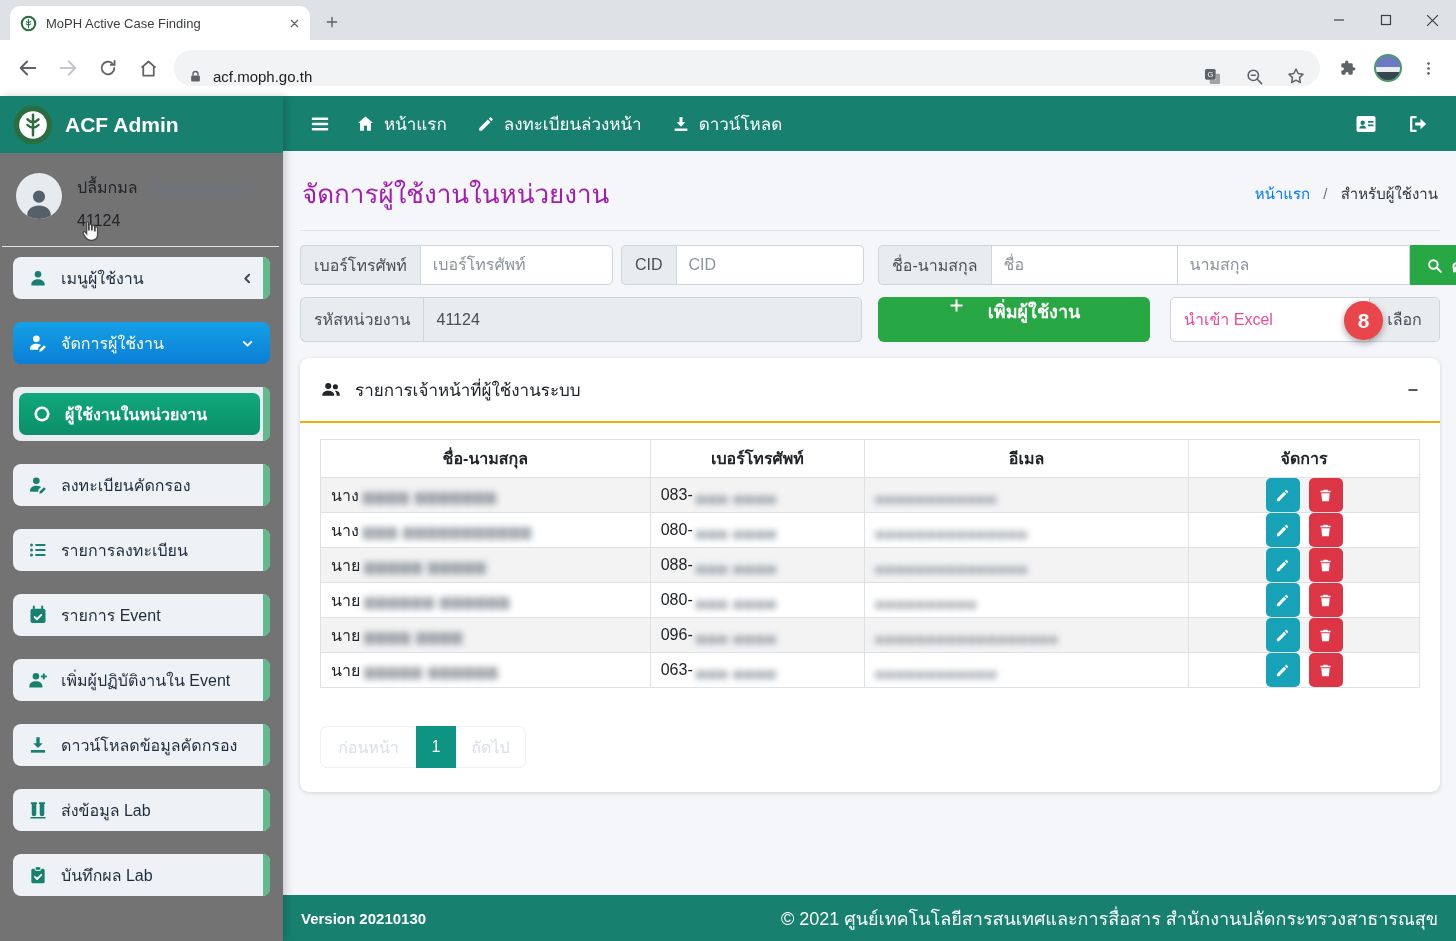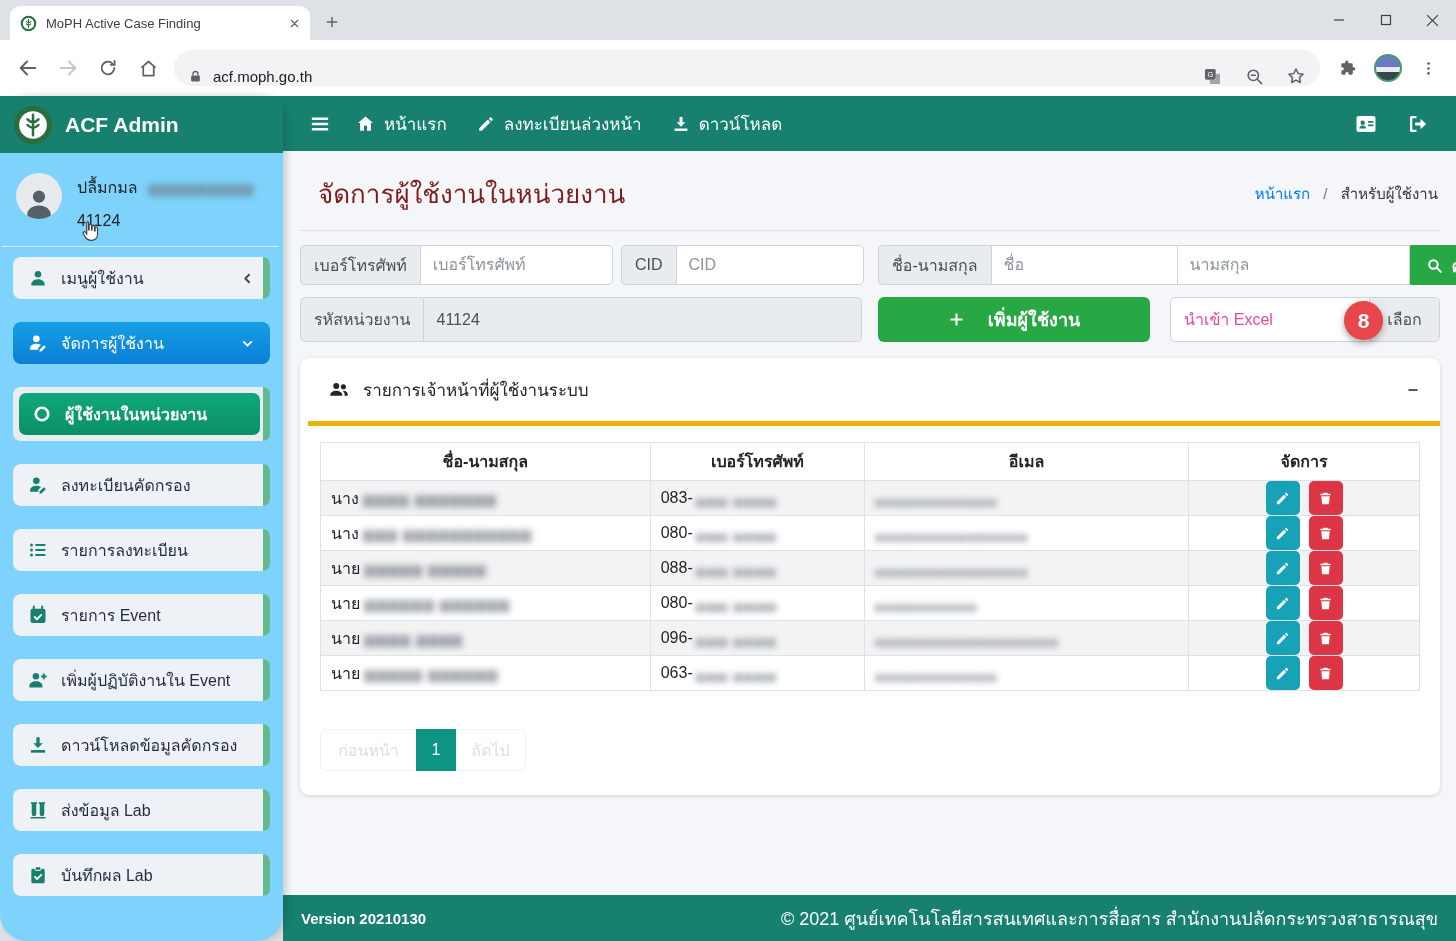--- a/index.html
+++ b/index.html
@@ -19,21 +19,21 @@
   .win-btn{width:47px;height:40px;display:flex;align-items:center;justify-content:center;color:#3c4043;}
   .toolbar{height:56px;background:#fff;display:flex;align-items:center;padding:0 8px;}
   .tb-btn{width:40px;height:40px;border-radius:50%;display:flex;align-items:center;justify-content:center;color:#5f6368;flex:0 0 40px;}
   .tb-btn.disabled{color:#c3c7cc;}
   .addressbar{flex:1;height:36px;background:#f1f3f4;border-radius:18px;display:flex;align-items:center;padding:16px 8px 0 14px;gap:10px;margin:0 8px 0 6px;}
   .url{font-size:15px;color:#202124;flex:1;}
   .addr-ic{width:32px;height:32px;border-radius:50%;display:flex;align-items:center;justify-content:center;color:#5f6368;}
   .avatar-browser{width:28px;height:28px;border-radius:50%;background:linear-gradient(180deg,#6b79c7 0 46%,#e8ecef 46% 68%,#37474f 68% 100%);border:2px solid #4a9b6e;flex:0 0 28px;margin:0 6px;}
   
   .app{display:flex;height:845px;}
-  .sidebar{width:283px;background:#7dd3fc;box-shadow:3px 0 8px rgba(0,0,0,.18);z-index:5;display:flex;flex-direction:column;border-radius:27px;}
+  .sidebar{width:283px;background:#737373;box-shadow:3px 0 8px rgba(0,0,0,.18);z-index:5;display:flex;flex-direction:column;}
   .brand{height:57px;background:var(--teal);display:flex;align-items:center;gap:12px;padding:0 13px;flex:0 0 57px;}
   .brand-title{color:#fff;font-size:21px;font-weight:700;}
   .user-panel{padding:20px 14px 16px;display:flex;gap:15px;border-bottom:1px solid #e3e7ea;margin:0 4px 10px 2px;position:relative;}
   .avatar{width:46px;height:46px;border-radius:50%;background:#e7ebee;display:flex;align-items:flex-end;justify-content:center;overflow:hidden;flex:0 0 46px;}
   .user-meta{padding-top:2px;}
   .user-name{font-size:16px;color:#212529;display:flex;align-items:center;gap:7px;white-space:nowrap;}
   .user-code{font-size:16px;color:#212529;margin-top:12px;}
   .hand-cursor{position:absolute;left:76px;top:66px;width:24px;height:26px;}
   .nav{flex:1;padding:0 13px;display:flex;flex-direction:column;gap:23px;}
   .nav-item{position:relative;min-height:42px;background:var(--item-bg);border-radius:8px;display:flex;align-items:center;gap:13px;padding:0 15px;color:#1f2d3d;font-size:16px;cursor:pointer;}
@@ -48,48 +48,48 @@
   .subitem{height:42px;background:linear-gradient(180deg,#10A87C,#0B8F68);border-radius:7px;display:flex;align-items:center;gap:13px;padding:0 13px;color:#fff;font-size:16px;font-weight:600;margin-right:4px;cursor:pointer;}
   .subitem .nic{color:#fff;}
   
   .main{flex:1;display:flex;flex-direction:column;min-width:0;}
   .navbar{height:55px;background:var(--teal);display:flex;align-items:center;padding:0 16px;color:#fff;flex:0 0 55px;}
   .nav-toggle{width:42px;height:42px;display:flex;align-items:center;justify-content:center;color:#fff;}
   .nav-link{display:flex;align-items:center;gap:9px;font-size:17px;color:#fff;padding:0 15px;height:55px;cursor:pointer;}
   .navbar-right{margin-left:auto;display:flex;gap:28px;align-items:center;padding-right:10px;}
   .content{flex:1;background:#f4f6f9;padding:12px 16px 0 17px;overflow:hidden;}
   .page-head{display:flex;align-items:center;justify-content:space-between;padding:10px 2px 16px;border-bottom:1px solid #dee2e6;margin-bottom:14px;}
-  .page-title{font-size:26px;color:#7f1d1d;font-weight:500;margin-left:16px;}
+  .page-title{font-size:26px;color:#a21caf;font-weight:500;}
   .breadcrumb{font-size:15px;}
   .bc-home{color:#007bff;cursor:pointer;}
   .bc-sep{color:#6c757d;margin:0 9px;}
   .bc-cur{color:#343a40;}
   .filters-row1{display:flex;margin-bottom:12px;height:40px;}
   .ig{display:flex;height:40px;}
   .ig-label{background:#e9ecef;border:1px solid var(--border);border-right:0;border-radius:5px 0 0 5px;display:flex;align-items:center;padding:0 13px;font-size:16px;color:#495057;white-space:nowrap;}
   .ig input{border:1px solid var(--border);font-size:16px;padding:0 12px;color:#495057;outline:none;min-width:0;background:#fff;}
   .ig input::placeholder{color:#8d949b;}
   .ig input:last-child{border-radius:0 5px 5px 0;}
   .ig input + input{border-left:0;}
   .g-phone{width:313px;} .g-phone input{flex:1;}
   .g-cid{width:243px;margin-left:8px;} .g-cid input{flex:1;}
   .g-name{flex:1;margin-left:14px;}
   .g-name .in-first{width:187px;} .g-name .in-last{flex:1;border-radius:0;}
   .btn-search{background:var(--green);border:1px solid var(--green);border-radius:0 5px 5px 0;color:#fff;display:flex;align-items:center;gap:9px;padding:0 15px;font-size:17px;font-weight:600;cursor:pointer;}
   .filters-row2{display:flex;margin-bottom:16px;height:45px;}
   .g-org{width:562px;height:45px;}
   .g-org .ig-label{border-radius:6px 0 0 6px;}
   .g-org input{flex:1;background:#e9ecef;border-radius:0 6px 6px 0;color:#495057;}
-  .btn-add{width:272px;margin-left:16px;background:var(--green);border:none;border-radius:6px;color:#fff;font-size:18px;font-weight:700;display:flex;align-items:center;justify-content:center;gap:23px;cursor:pointer;}
+  .btn-add{width:272px;margin-left:16px;background:var(--green);border:none;border-radius:6px;color:#fff;font-size:18px;font-weight:700;display:flex;align-items:flex-start;justify-content:center;gap:23px;cursor:pointer;}
   .file-input{margin-left:auto;width:270px;position:relative;display:flex;border:1px solid var(--border);border-radius:5px;background:#fff;align-items:center;cursor:pointer;}
   .file-text{flex:1;padding:0 13px;font-size:16px;color:#ec4899;}
   .file-btn{width:70px;align-self:stretch;background:#e9ecef;border-left:1px solid var(--border);display:flex;align-items:center;justify-content:center;font-size:16px;color:#495057;border-radius:0 4px 4px 0;}
   .step-badge{position:absolute;right:56px;top:3px;width:39px;height:39px;background:#E8464A;border-radius:50%;color:#fff;font-size:21px;font-weight:700;display:flex;align-items:center;justify-content:center;box-shadow:0 3px 7px rgba(0,0,0,.35);z-index:3;}
   .card{background:#fff;border-radius:9px;box-shadow:0 1px 4px rgba(0,0,0,.14);}
-  .card-head{display:flex;align-items:center;gap:13px;padding:18px 20px;border-bottom:5px solid #eab308;font-size:17px;color:#212529;margin-left:8px;}
+  .card-head{display:flex;align-items:center;gap:13px;padding:18px 20px;border-bottom:2px solid #eab308;font-size:17px;color:#212529;}
   .collapse-btn{margin-left:auto;color:#212529;cursor:pointer;display:flex;}
   .card-body{padding:16px 20px 24px;}
   table{width:100%;border-collapse:collapse;}
   th,td{border:1px solid #dee2e6;font-size:16px;color:#212529;}
   th{height:38px;font-weight:700;text-align:center;background:#fff;}
   td{height:35px;padding:0 10px;}
   tbody tr:nth-child(odd){background:#F3F3F4;}
   .blur{filter:blur(3.2px);opacity:.6;}
   .b-name{color:#6d7680;font-size:14px;margin-left:4px;letter-spacing:1px;}
   .b-phone{color:#79828b;font-size:14px;margin-left:3px;letter-spacing:1px;}

